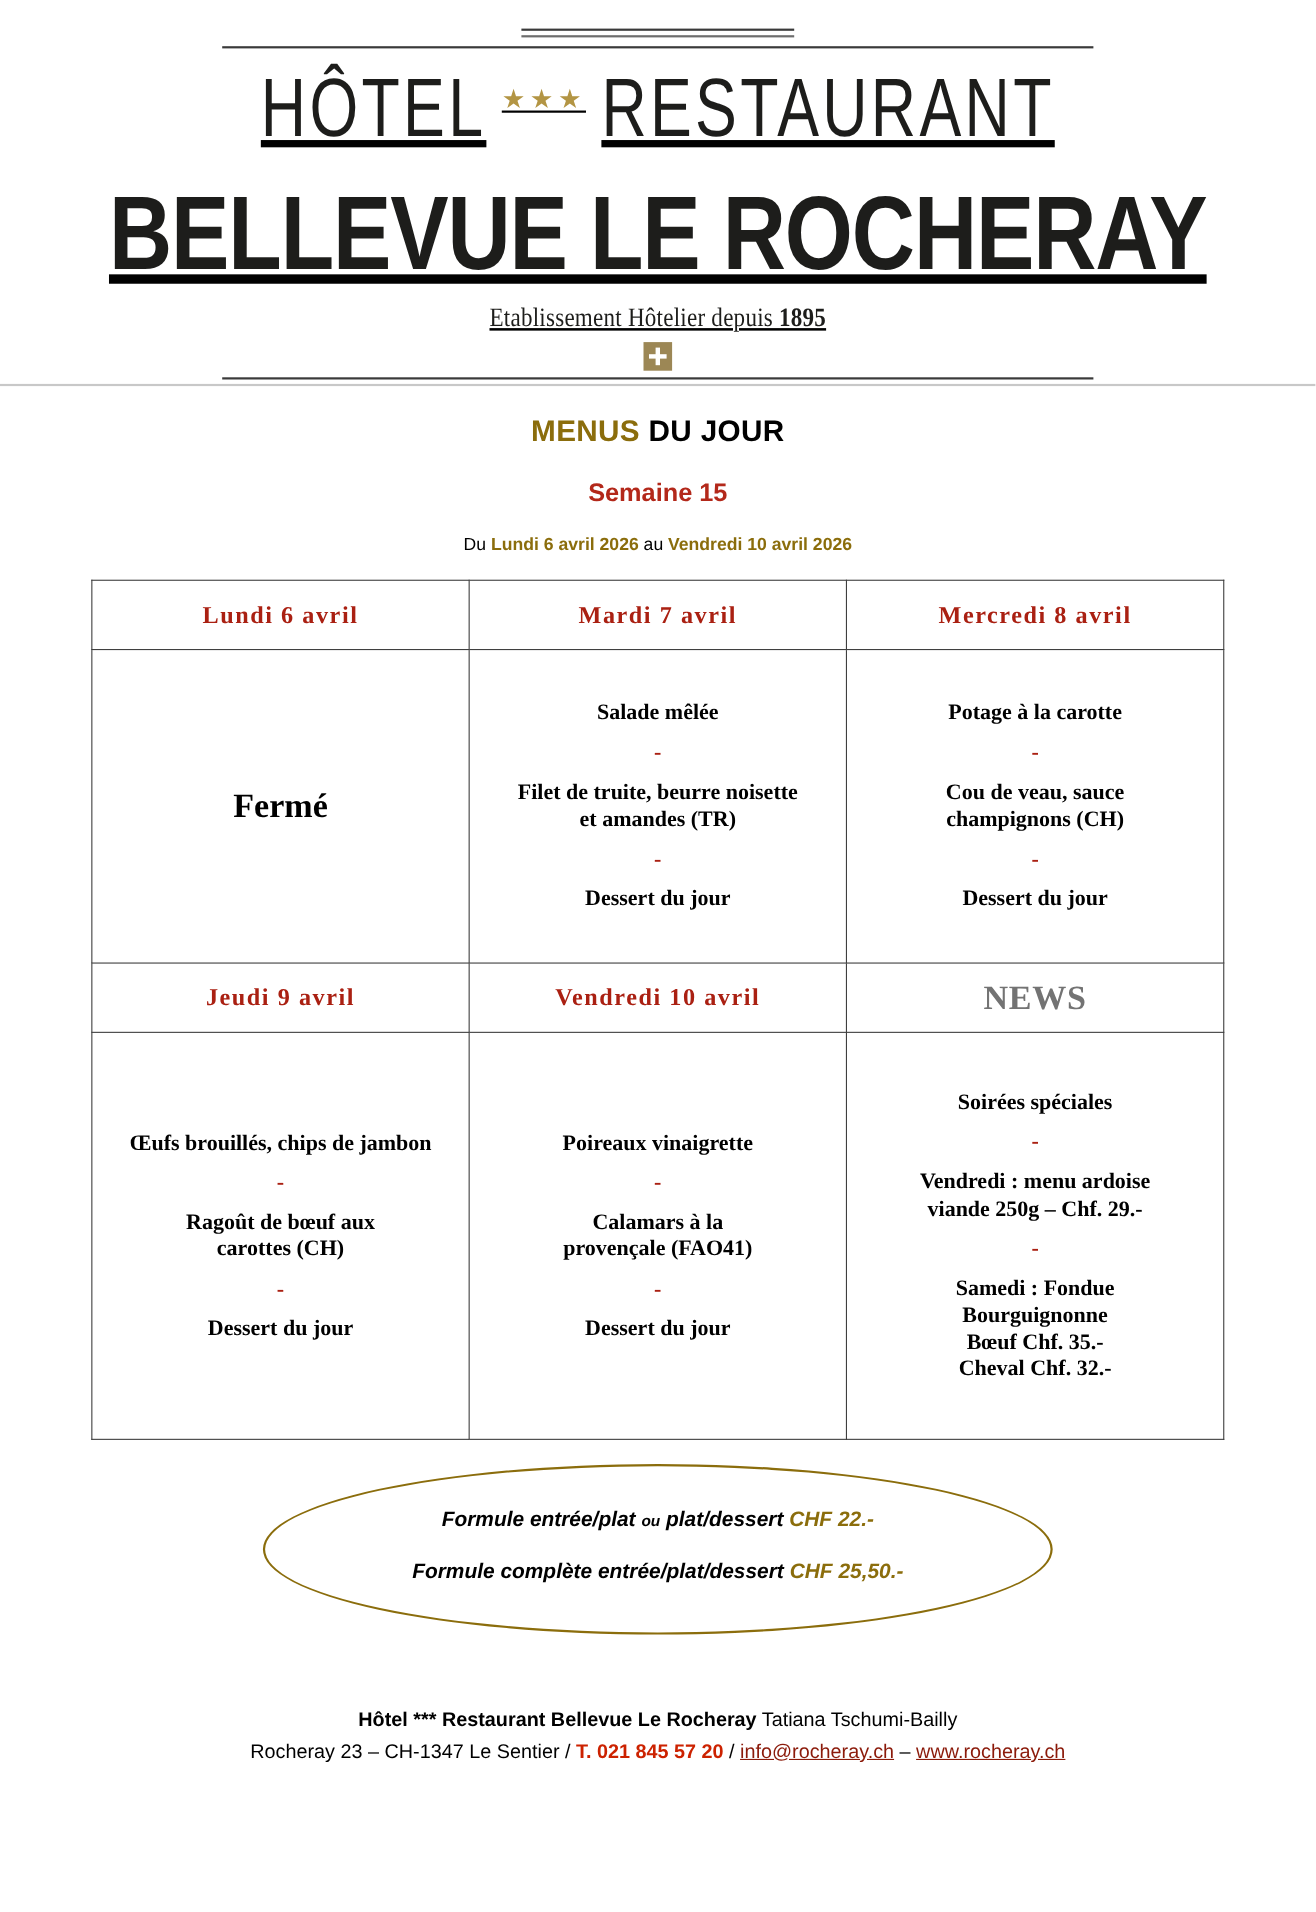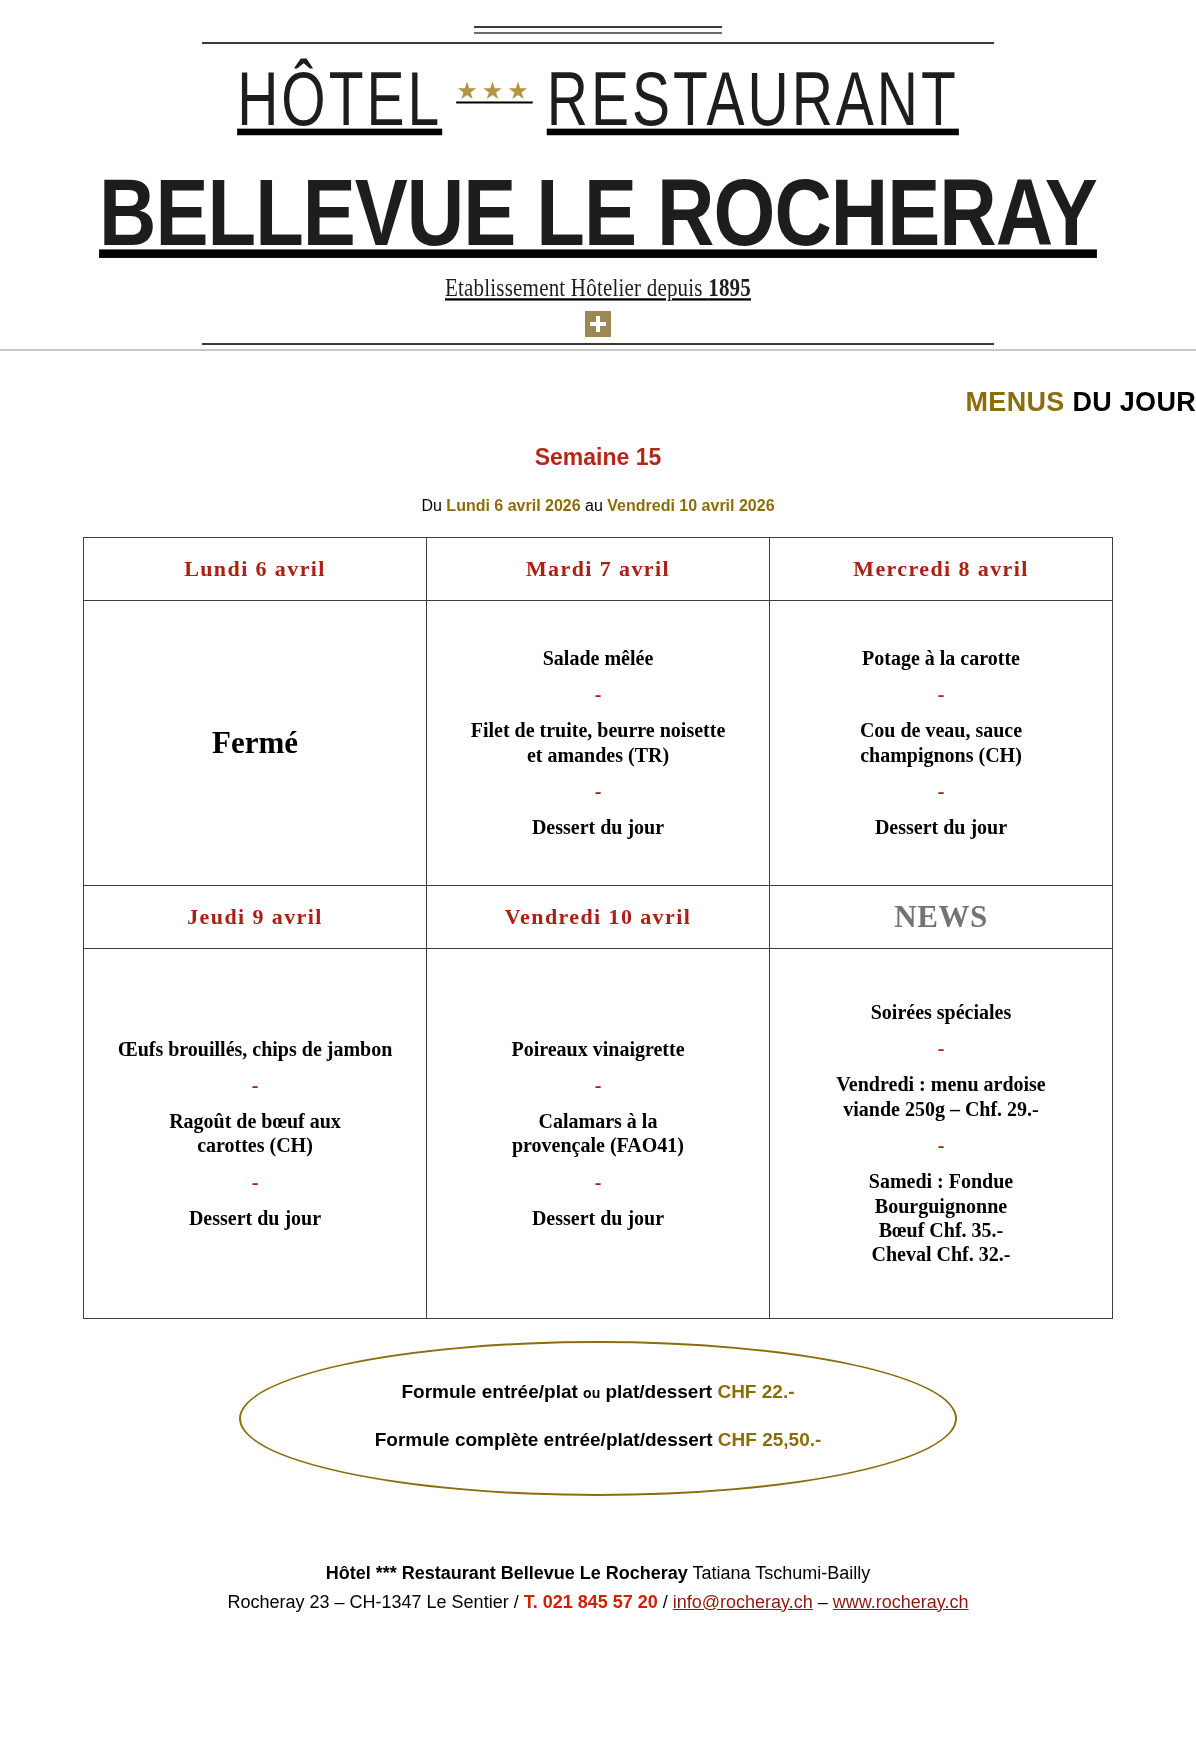--- a/index.html
+++ b/index.html
@@ -144,22 +144,22 @@
     position: absolute;
     left: 0;
     top: 6px;
     width: 1196px;
     height: 2px;
     background: #c8c8c8;
   }
 
   
   .menus-title {
-    text-align: right;
-    margin-top: 32px;
+    text-align: center;
+    margin-top: 22px;
     font-size: 27px;
     font-weight: 700;
     letter-spacing: 0.3px;
   }
   .menus-title .gold { color: #8b6d0c; }
   .menus-title .black { color: #000000; }
 
   .semaine {
     text-align: center;
     margin-top: 26px;
@@ -257,20 +257,21 @@
     transform: translateX(-50%);
     top: 40px;
     width: 700px;
     text-align: center;
   }
   .formule-line {
     font-size: 19px;
     font-weight: 700;
     color: #000000;
     margin-bottom: 26px;
+    font-style: italic;
   }
   .formule-line:last-child { margin-bottom: 0; }
   .formule-line .gold { color: #8b6d0c; font-weight: 700; }
   .formule-line .ou {
     font-size: 14px;
     font-weight: 700;
   }
 
   
   .footer {

